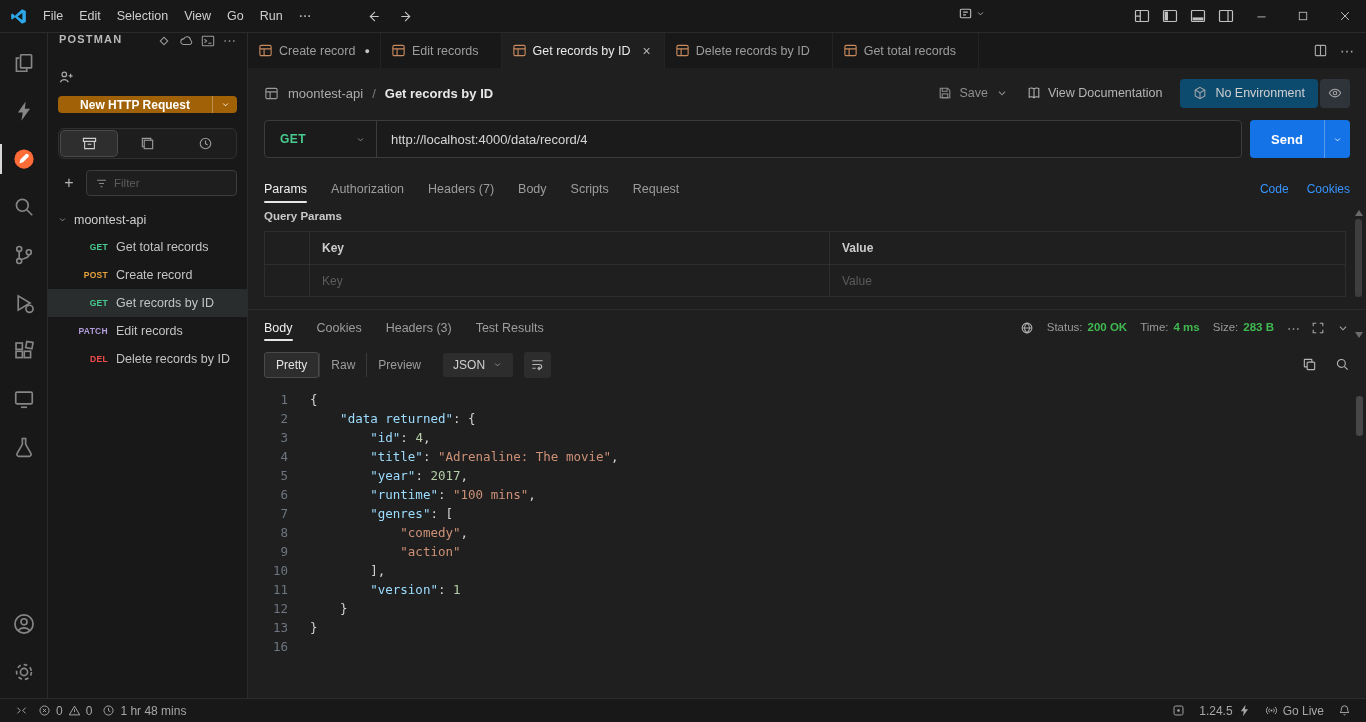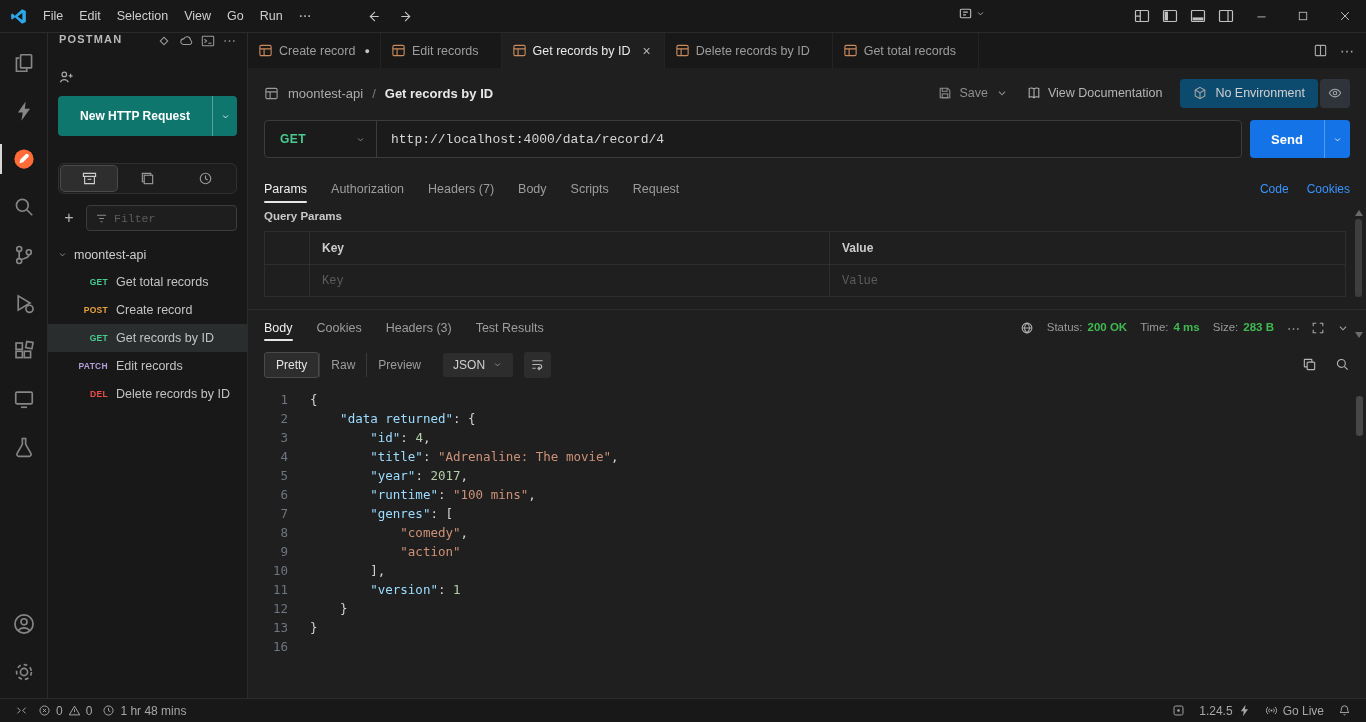--- a/index.html
+++ b/index.html
@@ -1,21 +1,21 @@
 <!DOCTYPE html>
 <html><head>
 <meta charset="utf-8">
 <style>
 *{box-sizing:border-box;margin:0;padding:0;user-select:none}
 html,body{width:1366px;height:722px;overflow:hidden;background:#1f1f1f;
   font-family:"Liberation Sans",sans-serif;color:#ccc;font-size:13px}
 .window{width:1366px;height:722px;display:flex;flex-direction:column}
 [data-interactable="true"]{cursor:pointer}
 svg.ic{display:block;stroke:currentColor;fill:none;stroke-width:1.2}
-input{font-family:Liberation Mono, monospace}
+input{font-family:Liberation Sans, sans-serif}
 input::placeholder{color:#5c5c5c}
 
 
 .titlebar{height:33px;flex:0 0 33px;background:#181818;border-bottom:1px solid #2b2b2b;
   display:flex;align-items:center;position:relative;padding-left:10px}
 .tb-logo{margin-right:8px}
 .menu-bar{display:flex;align-items:center}
 .menu-item{padding:0 8px;height:22px;line-height:22px;font-size:12.5px;color:#cfcfcf;border-radius:5px}
 .nav-arrows{display:flex;align-items:center;gap:16px;margin-left:48px;color:#c5c5c5}
 .searchbox{position:absolute;left:427px;top:5px;width:522px;height:23px;background:#2a2a2a;
@@ -43,21 +43,21 @@
   display:flex;flex-direction:column;overflow:hidden}
 .ps-header{height:34px;flex:0 0 34px;display:flex;align-items:flex-start;padding:0 11px}
 .ps-brand{font-size:11px;font-weight:bold;letter-spacing:1.2px;color:#b9b9b9}
 .ps-header-icons{margin-left:auto;display:flex;align-items:center;gap:8px;color:#9a9a9a}
 .ps-header-icons svg{width:14px;height:14px}
 .ws-row{display:flex;align-items:center;gap:8px;padding:2px 10px 0}
 .ws-select{flex:1;height:27px;border:1px solid #3c3c3c;border-radius:4px;background:#1e1e1e;
   display:flex;align-items:center;gap:6px;padding:0 9px;font-size:11.5px;color:#c7c7c7}
 .ws-select .chev{margin-left:auto;color:#9a9a9a}
 .invite-btn{color:#a8a8a8}
-.new-req{margin:11px 10px 16px;height:40px;border-radius:4px;background:#0f766e;display:flex;overflow:hidden}
+.new-req{margin:11px 10px 4px;height:17px;border-radius:4px;background:#a16207;display:flex;overflow:hidden}
 .new-req-main{flex:1;display:flex;align-items:center;justify-content:center;color:#fff;font-size:12px;font-weight:bold}
 .new-req-chev{width:25px;border-left:1px solid rgba(255,255,255,.3);display:flex;align-items:center;justify-content:center;color:#fff}
 .seg{margin:11px 10px 0;height:31px;background:#1d1d1d;border:1px solid #303030;border-radius:6px;display:flex;padding:2px;gap:2px}
 .seg-item{flex:1;display:flex;align-items:center;justify-content:center;color:#9a9a9a;border-radius:4px}
 .seg-item svg{width:15px;height:15px}
 .seg-item.active{background:#2e2e2e;color:#cfcfcf;box-shadow:0 0 0 1px #4a4a4a}
 .filter-row{display:flex;align-items:center;gap:6px;margin:11px 10px 6px}
 .plus-btn{width:22px;height:22px;display:flex;align-items:center;justify-content:center;color:#b5b5b5;font-size:16px;border-radius:3px}
 .filter-input{flex:1;height:26px;border:1px solid #3c3c3c;border-radius:4px;background:#1e1e1e;
   display:flex;align-items:center;gap:6px;padding:0 8px;color:#8d8d8d}

